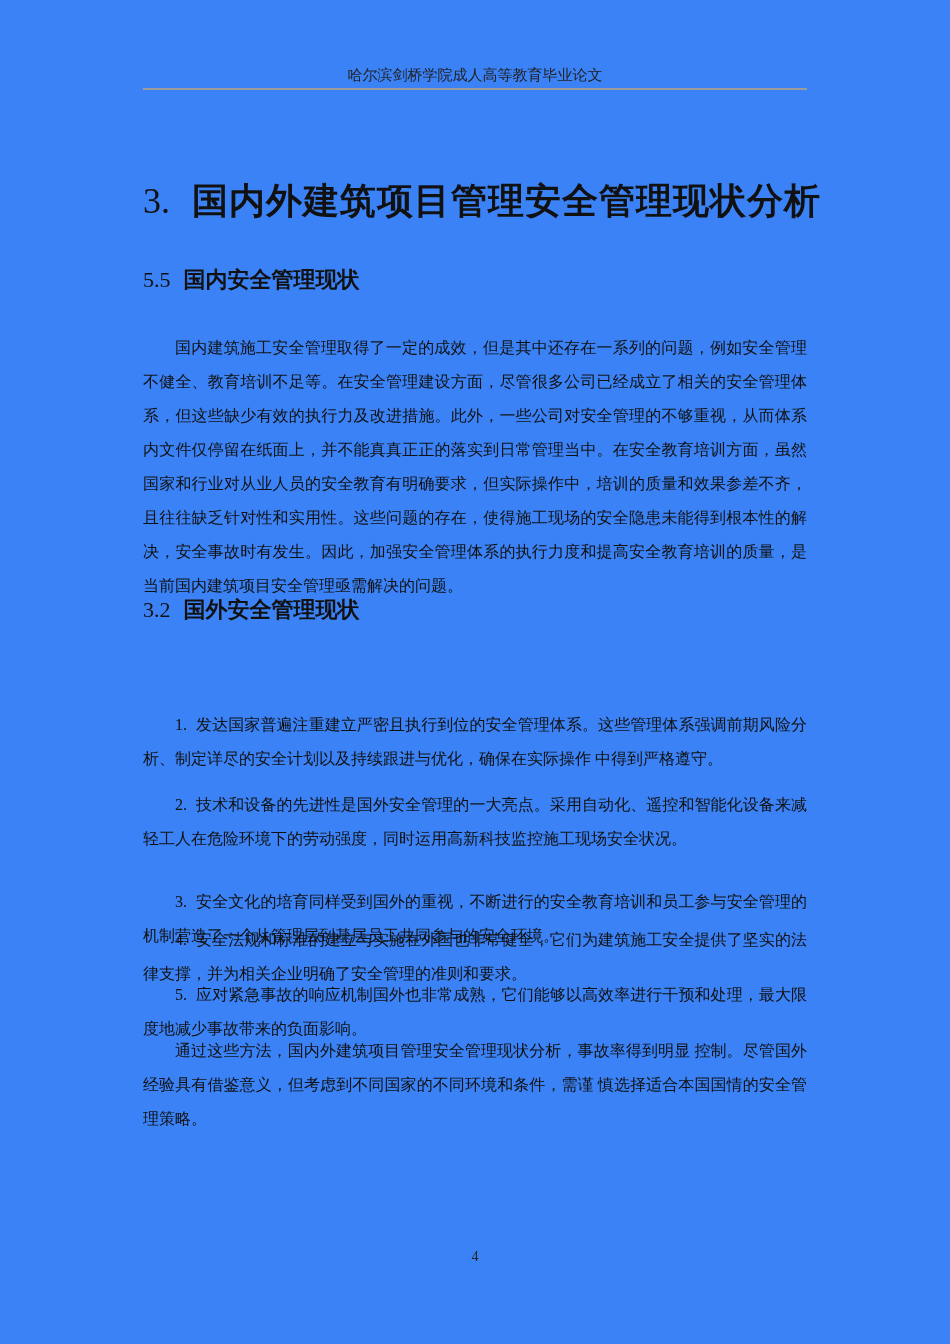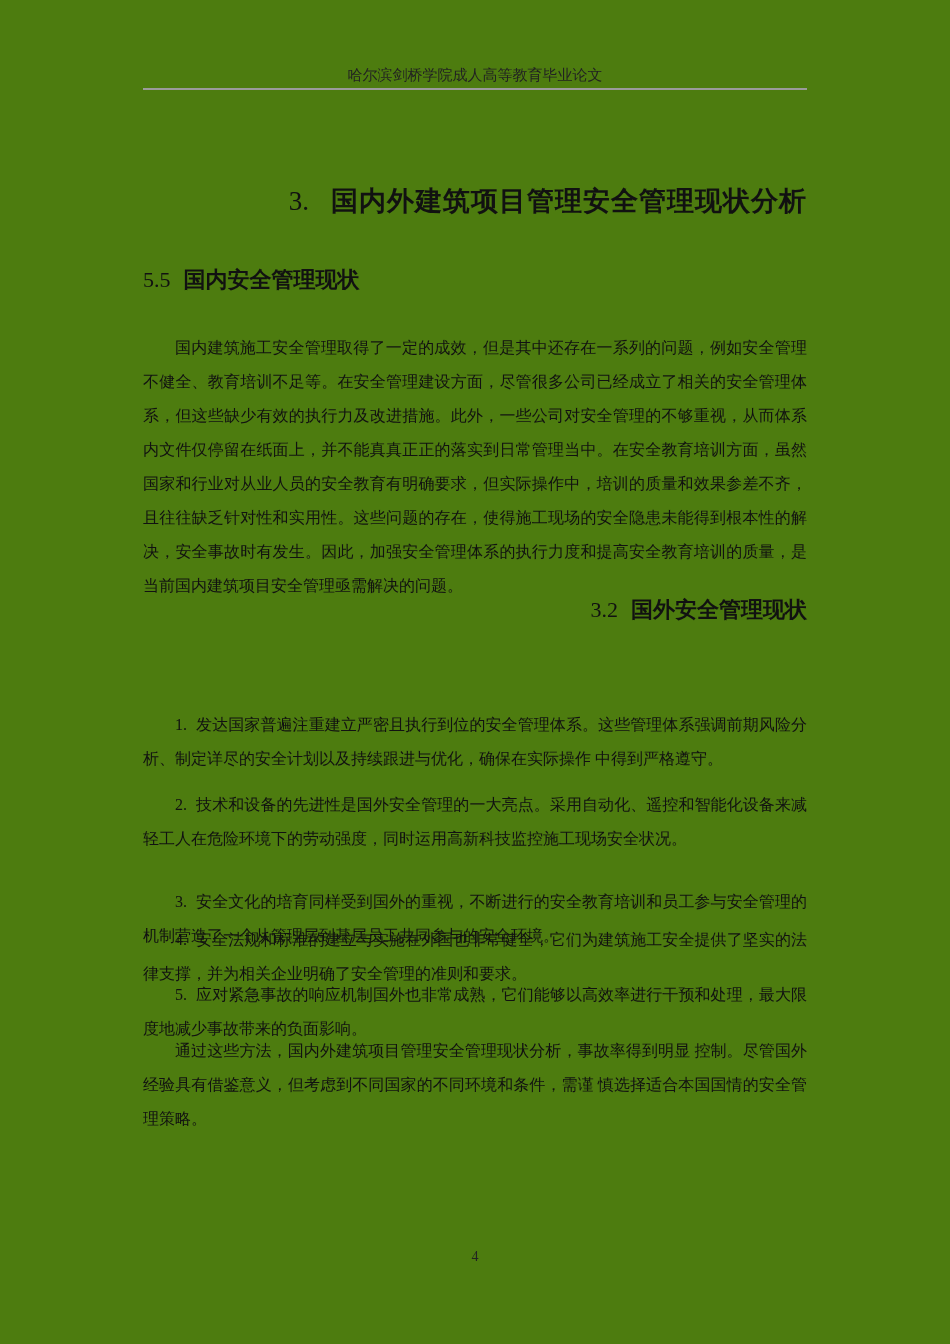--- a/index.html
+++ b/index.html
@@ -4,21 +4,21 @@
 <style>
   html, body {
     margin: 0;
     padding: 0;
     background: #ffffff;
   }
   .page {
     position: relative;
     width: 950px;
     height: 1344px;
-    background: #4d7c0f;
+    background: #3b82f6;
     overflow: hidden;
     color: #111111;
   }
   .abs {
     position: absolute;
     left: 143px;
     width: 664px;
   }
   
   .header-text {
@@ -31,47 +31,46 @@
   }
   .header-rule {
     top: 88px;
     height: 0;
     border-top: 2.5px solid #9b9b9b;
   }
   
   .h1 {
     top: 182px;
     font-family: "Liberation Sans", "DejaVu Sans", sans-serif;
-    font-size: 27px;
+    font-size: 36px;
     font-weight: 700;
     line-height: 38px;
     letter-spacing: 1px;
     white-space: nowrap;
-    text-align: right;
   }
   .h1 .h-num {
     font-family: "Liberation Serif", "DejaVu Serif", serif;
     font-weight: 400;
     letter-spacing: 0;
     margin-right: 22px;
   }
   .h2 {
     font-family: "Liberation Sans", "DejaVu Sans", sans-serif;
     font-size: 22px;
     font-weight: 700;
     line-height: 32px;
     white-space: nowrap;
   }
   .h2 .h-num {
     font-family: "Liberation Serif", "DejaVu Serif", serif;
     font-weight: 400;
     margin-right: 13px;
   }
   .h2-31 { top: 264px; }
-  .h2-32 { top: 594px; text-align: right; }
+  .h2-32 { top: 594px; }
   
   .para {
     font-family: "Liberation Serif", "DejaVu Serif", serif;
     font-size: 16px;
     line-height: 34px;
     text-align: justify;
     text-align-last: left;
     text-indent: 2em;
     color: #111111;
     margin: 0;

